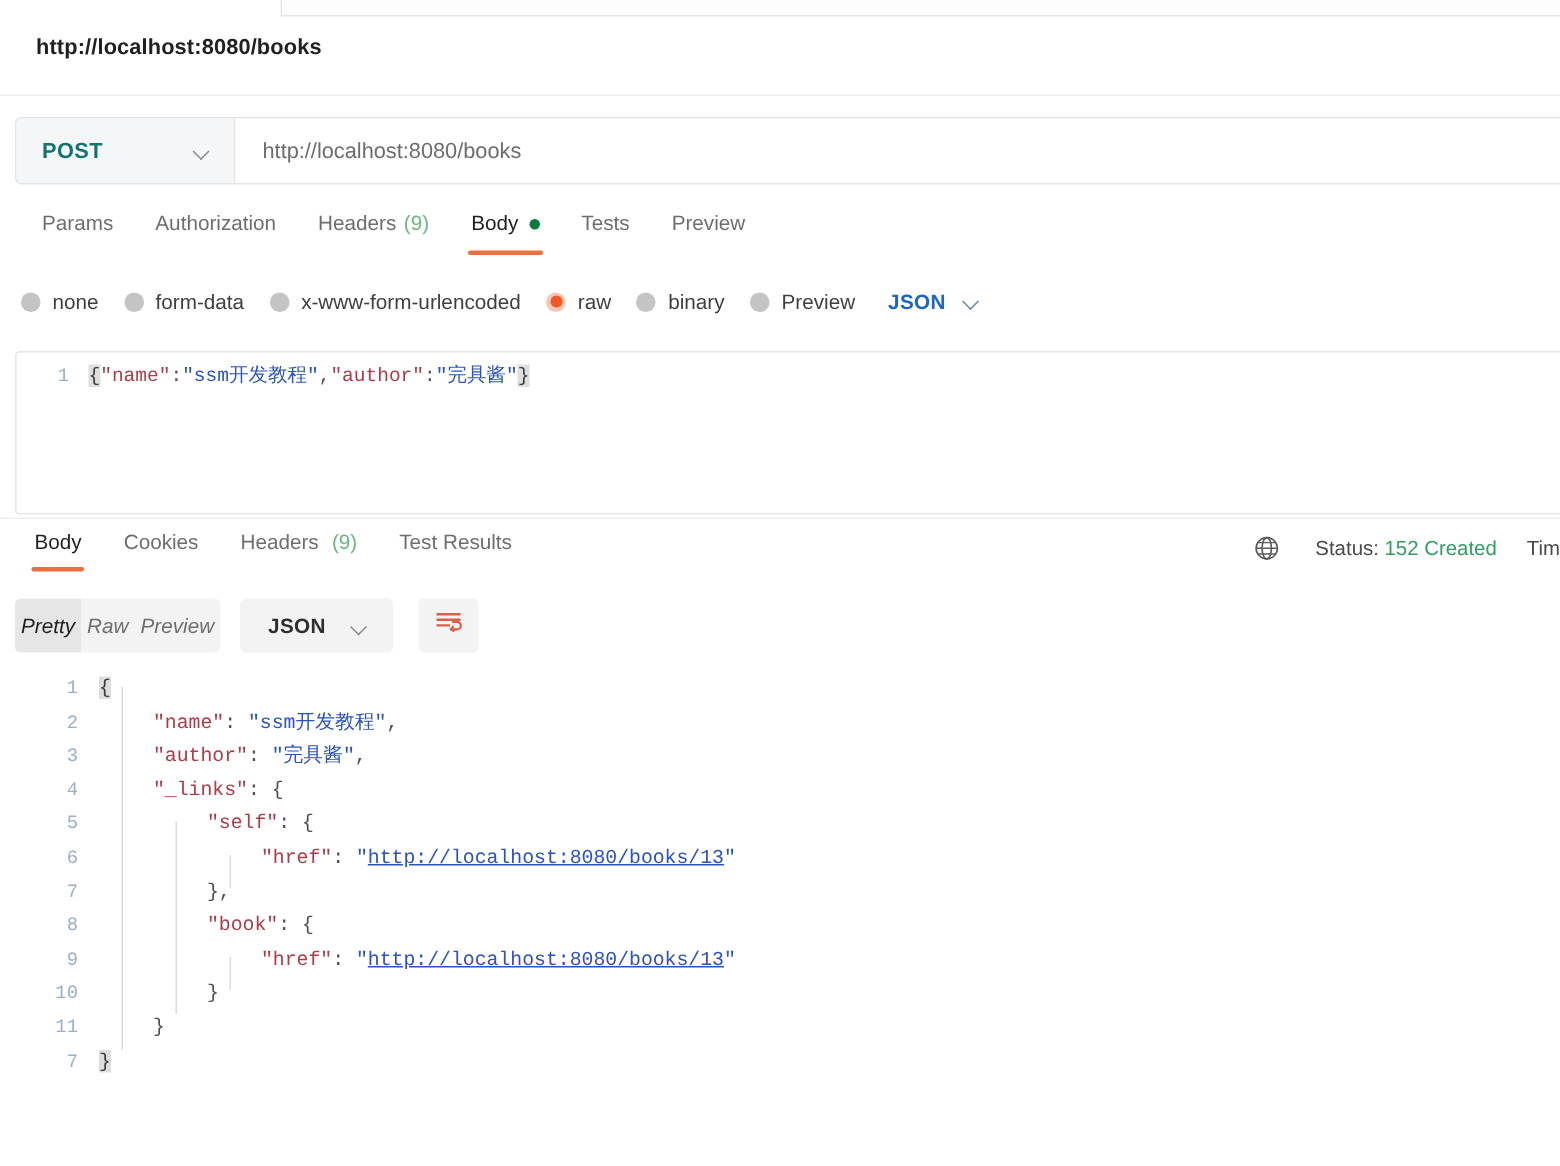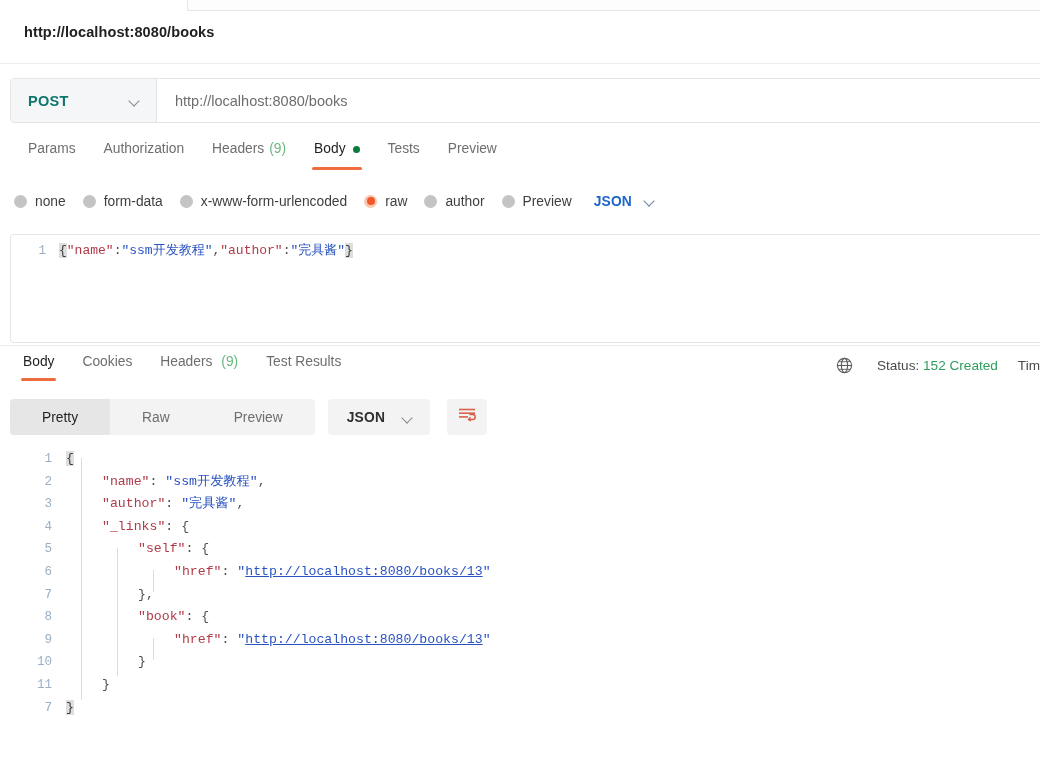--- a/index.html
+++ b/index.html
@@ -179,22 +179,22 @@
   
   .resp-toolbar {
     position: absolute; left: 10px; top: 399px; height: 36px;
     display: flex; align-items: center;
   }
   .seg {
     display: flex; background: #f3f3f3; border-radius: 4px; height: 36px;
     align-items: stretch; overflow: hidden;
   }
   .seg-item {
-    display: flex; align-items: center; padding: 0 32px;
-    font-size: 13.8px; color: #6e6e6e; cursor: pointer; white-space: nowrap;
+    display: flex; align-items: center; padding: 0 4px;
+    font-size: 13.8px; color: #6e6e6e; cursor: pointer; white-space: nowrap; font-style: italic;
   }
   .seg-item.active { background: #e6e6e6; color: #1f1f1f; }
   .fmt-box {
     display: flex; align-items: center; background: #f3f3f3;
     border-radius: 4px; height: 36px; margin-left: 13px;
     padding: 0 16px 0 19px; cursor: pointer;
   }
   .fmt-box .fl { font-size: 13.8px; color: #2f2f2f; font-weight: bold; letter-spacing: .2px; }
   .fmt-box .chev { margin-left: 18px; }
   .wrap-btn {
@@ -276,21 +276,21 @@
         <div class="bt">
           <span class="radio"></span>
           <span>x-www-form-urlencoded</span>
         </div>
         <div class="bt sel">
           <span class="radio"></span>
           <span>raw</span>
         </div>
         <div class="bt">
           <span class="radio"></span>
-          <span>author</span>
+          <span>binary</span>
         </div>
         <div class="bt">
           <span class="radio"></span>
           <span>Preview</span>
         </div>
       </div>
     <div class="fmt-select">
       <span class="fmt-label">JSON</span>
       <span class="chev-blue"></span>
     </div>

